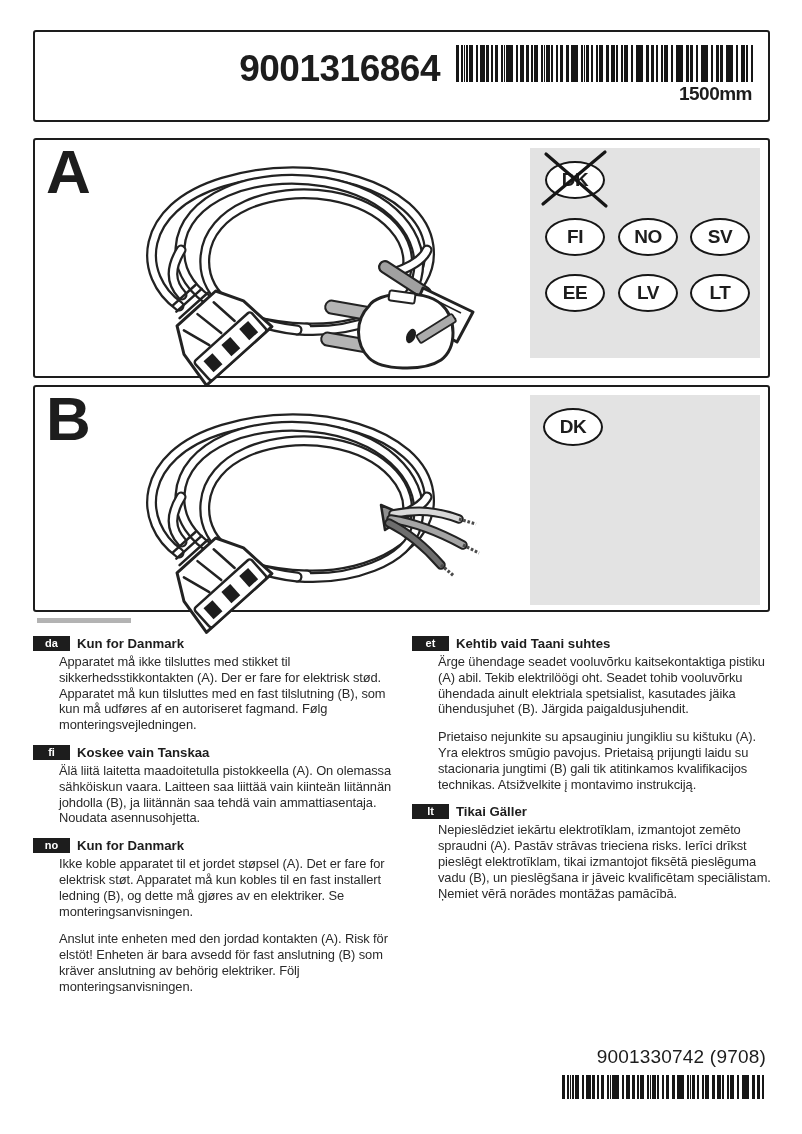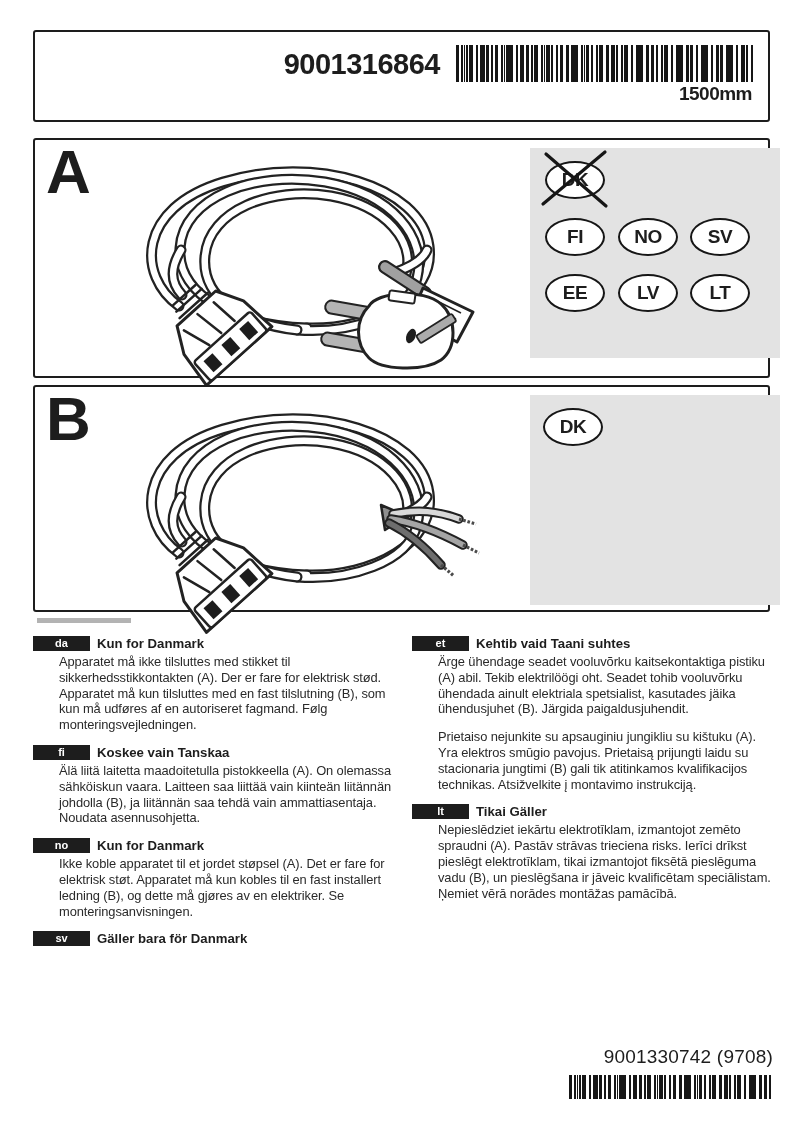--- a/index.html
+++ b/index.html
@@ -4,55 +4,55 @@
 <style>
   html,body{margin:0;padding:0;background:#fff;}
   .page{position:relative;width:802px;height:1134px;background:#fff;overflow:hidden;
         font-family:"Liberation Sans","DejaVu Sans",sans-serif;color:#1d1d1d;}
 
   .box{position:absolute;border:2px solid #1d1d1d;border-radius:3px;background:#fff;}
   #hdr-box{left:33px;top:30px;width:733px;height:88px;}
   #secA{left:33px;top:138px;width:733px;height:236px;}
   #secB{left:33px;top:385px;width:733px;height:223px;}
 
-  .pn{position:absolute;right:328px;top:16px;font-size:29px;font-weight:bold;letter-spacing:-0.5px;}
+  .pn{position:absolute;right:328px;top:16px;font-size:37px;font-weight:bold;letter-spacing:-0.5px;}
   .len{position:absolute;right:16px;top:51px;font-size:19px;font-weight:bold;letter-spacing:-0.5px;}
 
   .barcode{background-color:#fff;background-image:
      repeating-linear-gradient(90deg,#161616 0 2px,transparent 2px 5px),
      repeating-linear-gradient(90deg,#161616 0 1px,transparent 1px 8px),
      repeating-linear-gradient(90deg,#161616 0 3px,transparent 3px 13px);}
   .bc-top{position:absolute;right:14px;top:13px;width:298px;height:37px;}
   .bc-bottom{width:204px;height:24px;margin-left:auto;}
 
   .sec-label{position:absolute;left:11px;top:0;font-size:62px;font-weight:bold;line-height:1.02;letter-spacing:-3px;}
 
-  .panel{position:absolute;left:495px;top:8px;width:250px;height:210px;background:#e3e3e3;}
+  .panel{position:absolute;left:495px;top:8px;width:230px;height:210px;background:#e3e3e3;}
   .oval{position:absolute;width:56px;height:34px;background:#fff;border:2.5px solid #161616;
         border-radius:50%;display:flex;align-items:center;justify-content:center;
         font-size:19px;font-weight:bold;letter-spacing:-0.5px;}
   .cross{position:absolute;left:-11px;top:-14px;width:78px;height:62px;overflow:visible;pointer-events:none;}
   .cross path{stroke:#161616;stroke-width:3.2;fill:none;stroke-linecap:round;}
 
   .cable-svg{position:absolute;left:40px;top:6px;overflow:visible;}
   .to{fill:none;stroke:#222;stroke-width:11;stroke-linecap:round;}
   .ti{fill:none;stroke:#fff;stroke-width:6.5;stroke-linecap:round;}
   .rib{fill:none;stroke:#222;stroke-width:2.5;stroke-linecap:round;}
 
   .col{position:absolute;top:636px;width:372px;}
   #col-left{left:33px;}
   #col-right{left:412px;}
   .notice{margin-bottom:12px;}
   .n-head{font-size:13.2px;font-weight:bold;line-height:16px;margin-bottom:2px;}
   .lang-tag{display:inline-block;background:#1d1d1d;color:#fff;font-size:11px;font-weight:bold;
-            line-height:13px;padding:1px 21px;margin-right:7px;min-width:15px;text-align:center;
+            line-height:13px;padding:1px 11px;margin-right:7px;min-width:15px;text-align:center;
             vertical-align:1px;}
   .n-body{margin-left:26px;width:338px;font-size:12.9px;line-height:15.8px;color:#2a2a2a;letter-spacing:-0.1px;}
 
-  #footer{position:absolute;right:29px;top:1046px;text-align:right;}
+  #footer{position:absolute;right:36px;top:1046px;text-align:right;}
   .doc-num{font-size:19px;margin-bottom:7px;letter-spacing:0.2px;}
 
   .smudge{position:absolute;left:37px;top:618px;width:94px;height:5px;background:#b3b3b3;}
 </style>
 </head>
 <body>
 
 <div class="page">
 
   <div class="box" id="hdr-box">
@@ -189,23 +189,21 @@
     </div>
 
     <div class="notice">
       <div class="n-head">
         <span class="lang-tag">no</span><span>Kun for Danmark</span>
       </div>
       <div class="n-body">Ikke koble apparatet til et jordet støpsel (A). Det er fare for elektrisk støt. Apparatet må kun kobles til en fast installert ledning (B), og dette må gjøres av en elektriker. Se monteringsanvisningen.</div>
     </div>
 
     <div class="notice">
-      <div class="n-head">
-        <span class="lang-tag">sv</span><span>Gäller bara för Danmark</span>
-      </div>
+      <div class="n-body">Anslut inte enheten med den jordad kontakten (A). Risk för elstöt! Enheten är bara avsedd för fast anslutning (B) som kräver anslutning av behörig elektriker. Följ monteringsanvisningen.</div>
     </div>
 
     <div class="notice">
     </div>
 
   </div>
 
   <div class="col" id="col-right">
 
     <div class="notice">

